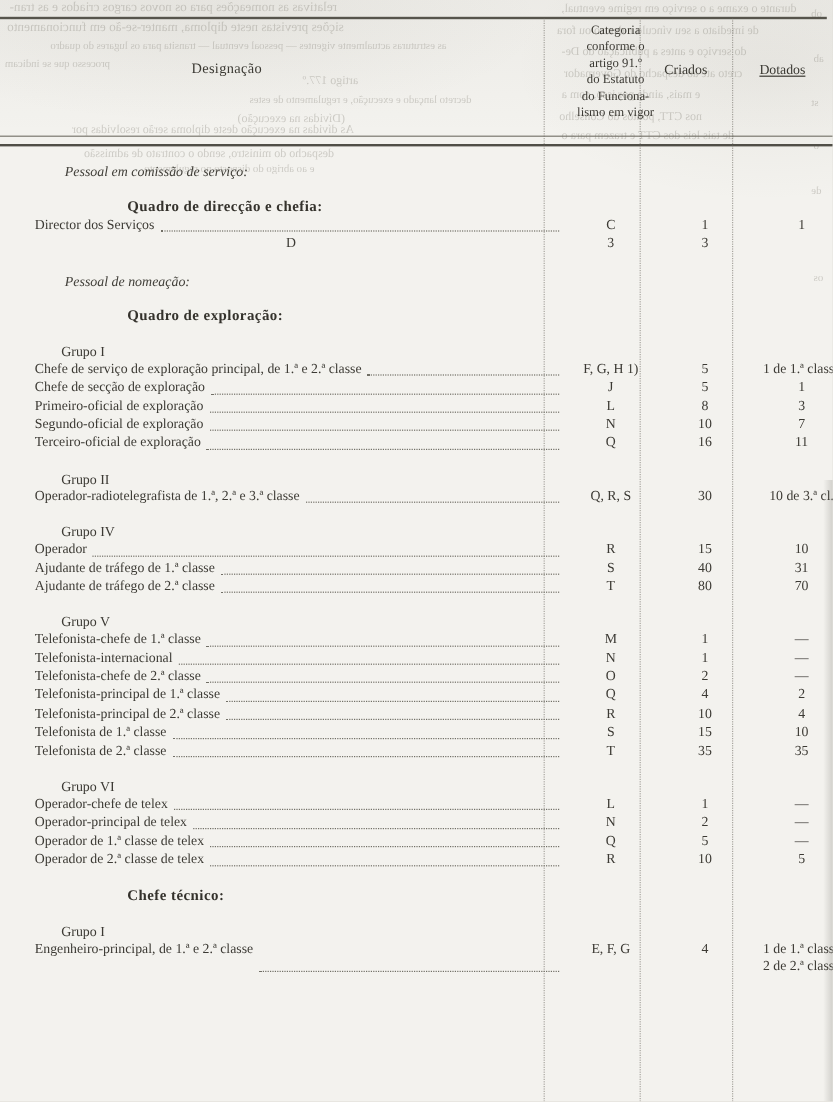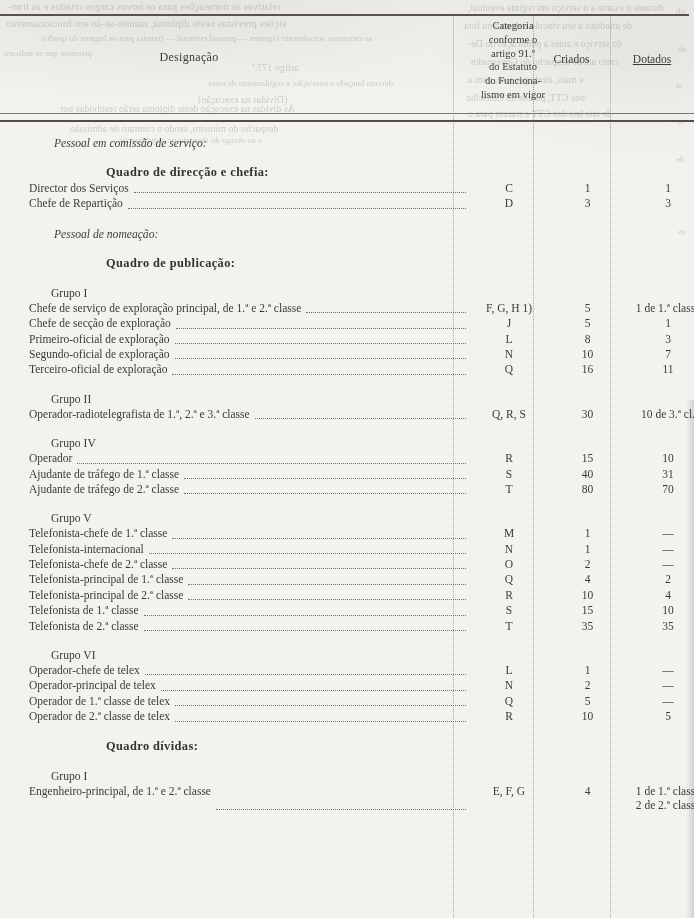--- a/index.html
+++ b/index.html
@@ -147,30 +147,26 @@
       <div class="row r-entry gap">
         <div class="c-label">
           <span class="lbl">Director dos Serviços</span>
           <span class="leader"></span>
         </div>
         <div class="c-cat">C</div>
         <div class="c-cri">1</div>
         <div class="c-dot">1</div>
       </div>
       <div class="row r-entry">
-        <div class="c-label">
-          <span class="lbl">Chefe de Repartição</span>
-          <span class="leader"></span>
-        </div>
         <div class="c-cat">D</div>
         <div class="c-cri">3</div>
         <div class="c-dot">3</div>
       </div>
       <div class="row r-italic">Pessoal de nomeação:</div>
-      <div class="row r-bold">Quadro de publicação:</div>
+      <div class="row r-bold">Quadro de exploração:</div>
       <div class="row r-group">Grupo I</div>
       <div class="row r-entry gap">
         <div class="c-label">
           <span class="lbl">Chefe de serviço de exploração principal, de 1.ª e 2.ª classe</span>
           <span class="leader"></span>
         </div>
         <div class="c-cat">F, G, H  1)</div>
         <div class="c-cri">5</div>
         <div class="c-dot">1 de 1.ª classe</div>
       </div>
@@ -342,21 +338,21 @@
       </div>
       <div class="row r-entry">
         <div class="c-label">
           <span class="lbl">Operador de 2.ª classe de telex</span>
           <span class="leader"></span>
         </div>
         <div class="c-cat">R</div>
         <div class="c-cri">10</div>
         <div class="c-dot">5</div>
       </div>
-      <div class="row r-bold">Quadro dívidas:</div>
+      <div class="row r-bold">Chefe técnico:</div>
       <div class="row r-group">Grupo I</div>
       <div class="row r-entry gap">
         <div class="c-label">
           <span class="lbl">Engenheiro-principal, de 1.ª e 2.ª classe</span>
           <span class="leader"></span>
         </div>
         <div class="c-cat">E, F, G</div>
         <div class="c-cri">4</div>
         <div class="c-dot">1 de 1.ª classe
 2 de 2.ª classe</div>

